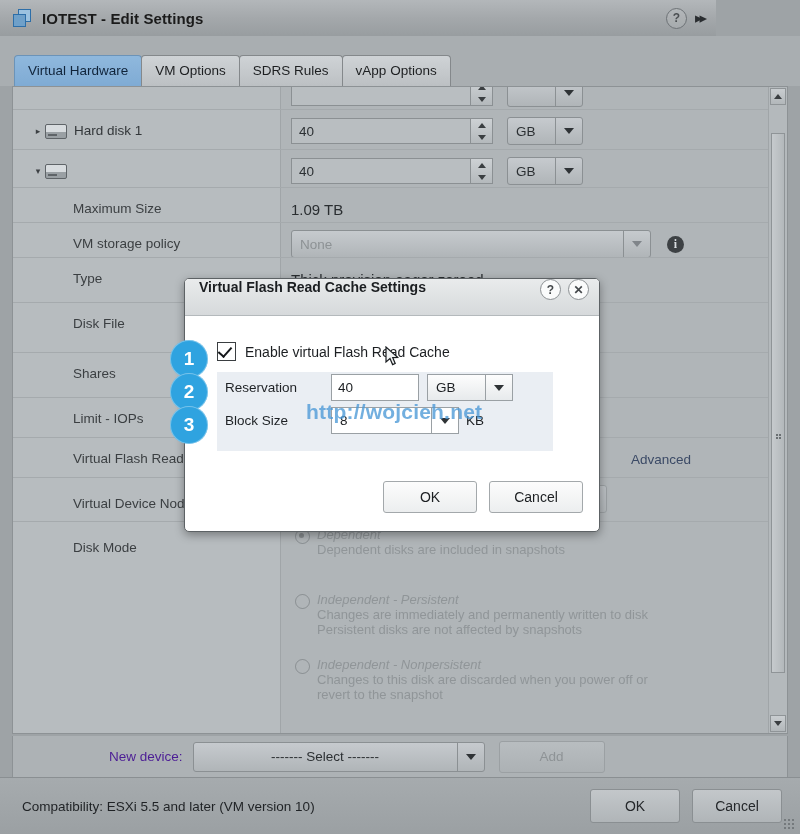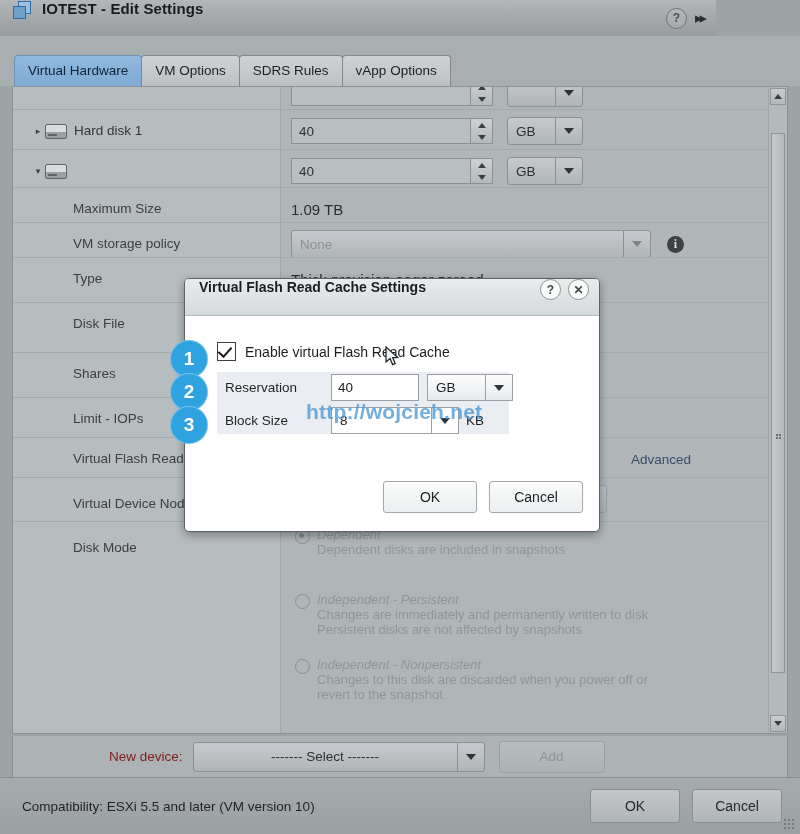--- a/index.html
+++ b/index.html
@@ -15,21 +15,21 @@
     background: #9ea3a6;
     overflow: hidden;
   }
 
   
   #titlebar {
     position: absolute; left: 0; top: 0;
     width: 716px; height: 36px;
     background: linear-gradient(to bottom, #b3b7ba 0%, #a4a8ab 50%, #989da0 100%);
     border-bottom: 1px solid #7d8285;
-    display: flex; 
+    display: flex; align-items: center;
   }
   #app-icon {
     margin-left: 12px; width: 20px; height: 20px;
     position: relative; flex: none;
   }
   #app-icon .sq {
     position: absolute; border: 1px solid #2d6ea8;
     background: #7aa8cf;
   }
   #app-icon .sq.back { left: 6px; top: 1px; width: 11px; height: 11px; background:#9cc2e0;}
@@ -222,21 +222,21 @@
 
   
   #newdevice {
     position: absolute; left: 12px; top: 736px;
     width: 776px; height: 42px;
     background: #adb2b5;
     border: 1px solid #8d9295; border-top: none;
     box-sizing: border-box;
     display: flex; align-items: center;
   }
-  #nd-label { margin-left: 96px; font-size: 13.5px; color: #7f1d1d; }
+  #nd-label { margin-left: 96px; font-size: 13.5px; color: #4c1d95; }
   #nd-combo { margin-left: 10px; width: 292px; height: 30px; }
   #nd-combo .ctext { text-align: center; }
   #add-btn {
     margin-left: 14px; width: 104px; height: 30px;
     border: 1px solid #9ba0a3; border-radius: 3px;
     background: linear-gradient(to bottom,#b8bdc0,#acb1b4);
     color: #8e9396; font-size: 13.5px;
     display:flex;align-items:center;justify-content:center;
   }
 
@@ -307,22 +307,23 @@
   #enable-box:after {
     content:''; position:absolute; left:3px; top:1px;
     width:6px; height:11px;
     border: solid #15181b; border-width: 0 2px 2px 0;
     transform: rotate(42deg);
   }
   #enable-label { margin-left: 9px; font-size: 14px; color: #1c1f22; }
 
   #fields {
     position: absolute; left: 32px; top: 56px;
-    width: 292px; height: 62px;
+    width: 292px; height: 79px;
     background: #eaeef3;
+    padding-left: 44px;
   }
   .frow { position:absolute; left: 8px; height: 31px; display:flex; align-items:center; }
   .frow .flabel { width: 106px; font-size: 13.5px; color: #1f2225; }
   .dlg-input {
     height: 27px; box-sizing:border-box;
     border: 1px solid #9aa0a4; background:#fff;
     font-size: 13.5px; color:#1c1f22;
     display:flex; align-items:center; padding: 0 6px;
   }
   .dlg-combo {

